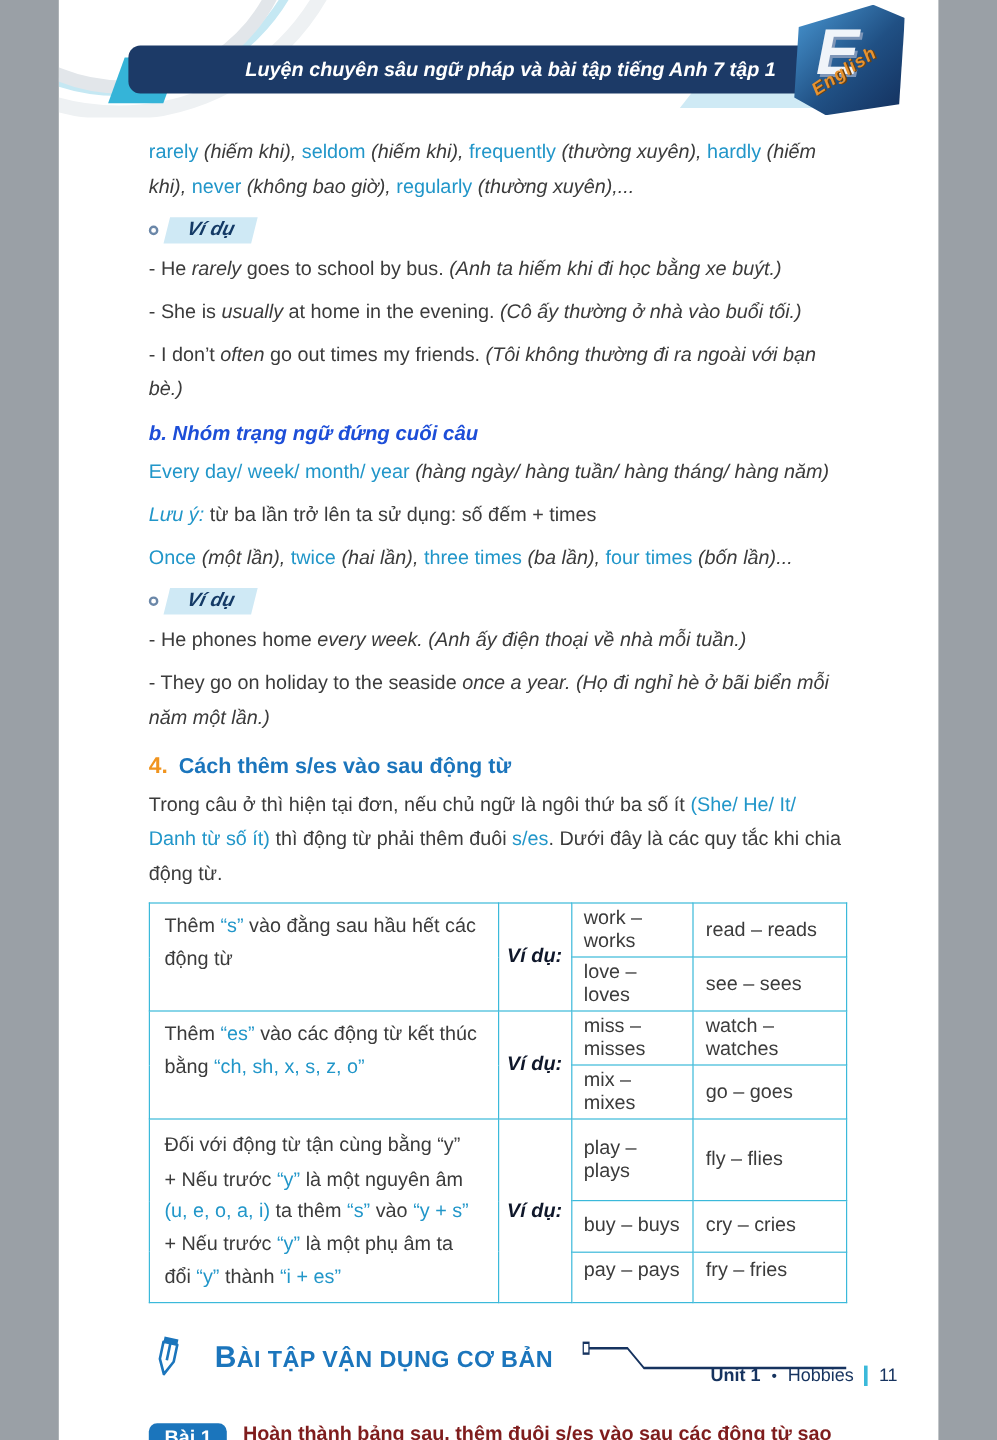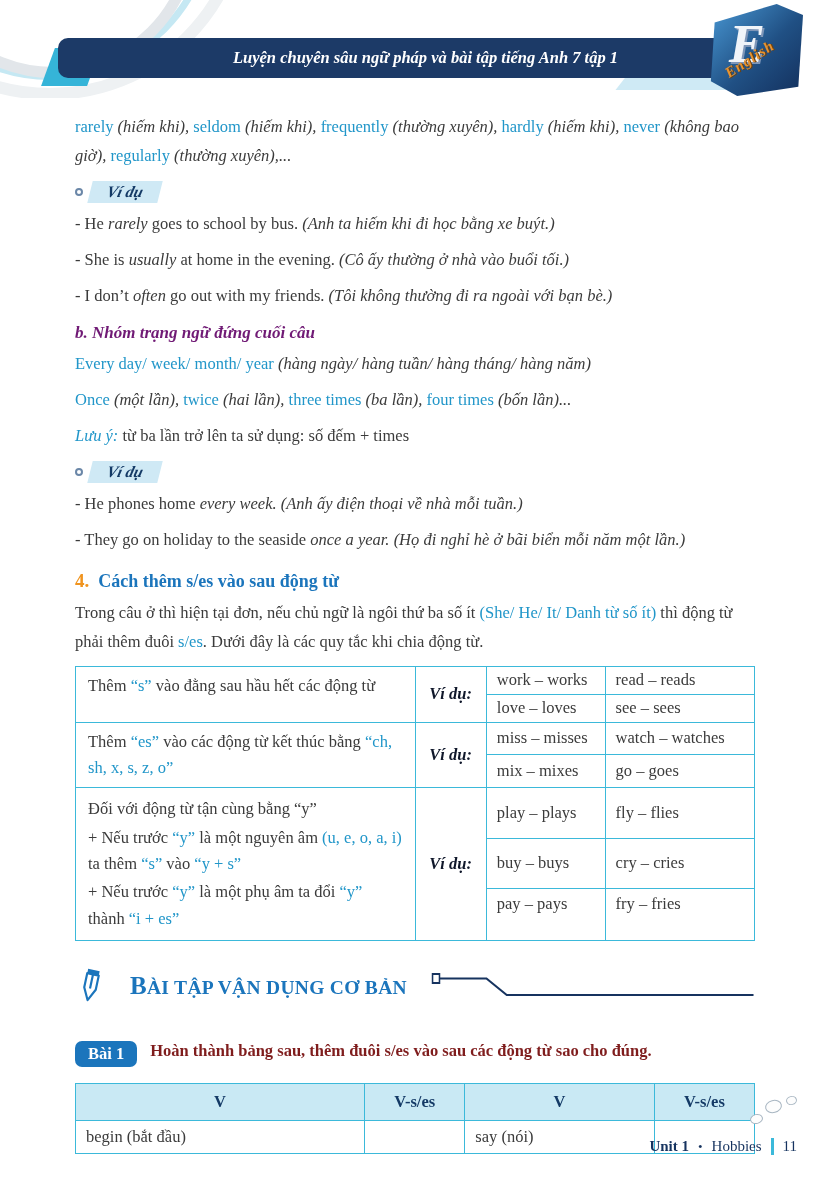--- a/index.html
+++ b/index.html
@@ -1,22 +1,22 @@
 <!DOCTYPE html>
 <html><head>
 <meta charset="utf-8">
 <style>
   * { box-sizing: border-box; margin: 0; padding: 0; }
   html,body { background:#9aa0a6; }
   .page {
     position: relative;
-    width: 831px; height: 1200px;
+    width: 733px; height: 1200px;
     margin: 0 auto;
     background: #ffffff;
-    font-family: Liberation Serif, serif;
+    font-family: Liberation Sans, sans-serif;
     color: #3b3b3b;
     overflow: hidden;
   }
   
   .hdr { position: relative; height: 98px; overflow: hidden; }
   .arc { position: absolute; border-radius: 50%; }
   .arc2 { width: 400px; height: 400px; border: 12px solid #eef1f3; top: -300px; left: -150px; }
   .arc-teal { width: 330px; height: 330px; border: 7px solid #c5e8f3; top: -250px; left: -115px; }
   .arc1 { width: 290px; height: 290px; border: 11px solid #e2e6ea; top: -212px; left: -92px; }
   .band-teal { position: absolute; left: 48px; top: 48px; width: 46px; height: 38px;
@@ -38,21 +38,21 @@
     letter-spacing: 1px; text-shadow: 1px 1px 0 #6d4210; }
   
   .content { padding: 8px 76px 0 75px; }
   .p { font-size: 16.5px; line-height: 1.75; margin: 7px 0; }
   .bl { color: #2196c9; }
   .it { font-style: italic; }
   .vd-row { display: flex; align-items: center; gap: 7px; margin: 10px 0 6px; }
   .vd-circle { width: 8px; height: 8px; border: 2px solid #6b87a8; border-radius: 50%; flex: none; }
   .vd-badge { background: #cfe9f5; color: #143a66; font-weight: bold; font-style: italic;
     font-size: 16px; padding: 2px 17px; transform: skewX(-14deg); }
-  .h-b { color: #701a75; font-weight: bold; font-style: italic; font-size: 17px; margin: 13px 0 5px; }
+  .h-b { color: #1d4ed8; font-weight: bold; font-style: italic; font-size: 17px; margin: 13px 0 5px; }
   .h4row { display: flex; gap: 9px; align-items: baseline; margin: 15px 0 5px; }
   .h4num { color: #f0941f; font-weight: bold; font-size: 19px; }
   .h4title { color: #1b75bc; font-weight: bold; font-size: 18px; }
   
   table.rules { width: 100%; border-collapse: collapse; margin: 9px 0 16px; }
   table.rules td { border: 1.6px solid #3bb9da; font-size: 16.5px; }
   table.rules td.desc { vertical-align: top; padding: 6px 12px 6px 12px; line-height: 1.6; }
   table.rules td.desc p { margin: 2px 0; }
   table.rules td.vd { color: #0f172a; font-weight: bold; font-style: italic;
     text-align: center; padding: 0 4px; }
@@ -112,27 +112,27 @@
 
     <p class="p"><span class="bl">rarely</span><span> </span><span class="it">(hiếm khi),</span><span> </span><span class="bl">seldom</span><span> </span><span class="it">(hiếm khi),</span><span> </span><span class="bl">frequently</span><span> </span><span class="it">(thường xuyên),</span><span> </span><span class="bl">hardly</span><span> </span><span class="it">(hiếm khi),</span><span> </span><span class="bl">never</span><span> </span><span class="it">(không bao giờ),</span><span> </span><span class="bl">regularly</span><span> </span><span class="it">(thường xuyên),...</span></p>
 
     <div class="vd-row">
       <span class="vd-circle"></span>
       <span class="vd-badge">Ví dụ</span>
     </div>
 
     <p class="p"><span>- He </span><span class="it">rarely</span><span> goes to school by bus. </span><span class="it">(Anh ta hiếm khi đi học bằng xe buýt.)</span></p>
     <p class="p"><span>- She is </span><span class="it">usually</span><span> at home in the evening. </span><span class="it">(Cô ấy thường ở nhà vào buổi tối.)</span></p>
-    <p class="p"><span>- I don’t </span><span class="it">often</span><span> go out with my friends. </span><span class="it">(Tôi không thường đi ra ngoài với bạn bè.)</span></p>
+    <p class="p"><span>- I don’t </span><span class="it">often</span><span> go out times my friends. </span><span class="it">(Tôi không thường đi ra ngoài với bạn bè.)</span></p>
 
     <h3 class="h-b">b. Nhóm trạng ngữ đứng cuối câu</h3>
 
     <p class="p"><span class="bl">Every day/ week/ month/ year</span><span> </span><span class="it">(hàng ngày/ hàng tuần/ hàng tháng/ hàng năm)</span></p>
+    <p class="p"><span class="bl it">Lưu ý:</span><span> từ ba lần trở lên ta sử dụng: số đếm + times</span></p>
     <p class="p"><span class="bl">Once</span><span> </span><span class="it">(một lần),</span><span> </span><span class="bl">twice</span><span> </span><span class="it">(hai lần),</span><span> </span><span class="bl">three times</span><span> </span><span class="it">(ba lần),</span><span> </span><span class="bl">four times</span><span> </span><span class="it">(bốn lần)...</span></p>
-    <p class="p"><span class="bl it">Lưu ý:</span><span> từ ba lần trở lên ta sử dụng: số đếm + times</span></p>
 
     <div class="vd-row">
       <span class="vd-circle"></span>
       <span class="vd-badge">Ví dụ</span>
     </div>
 
     <p class="p"><span>- He phones home </span><span class="it">every week. </span><span class="it">(Anh ấy điện thoại về nhà mỗi tuần.)</span></p>
     <p class="p"><span>- They go on holiday to the seaside </span><span class="it">once a year. </span><span class="it">(Họ đi nghỉ hè ở bãi biển mỗi năm một lần.)</span></p>
 
     <div class="h4row">

